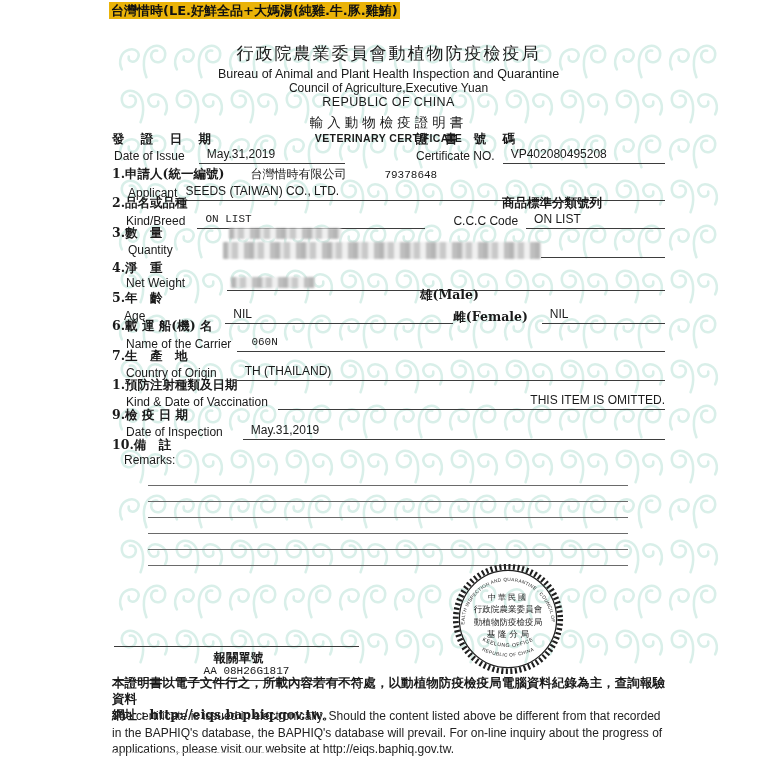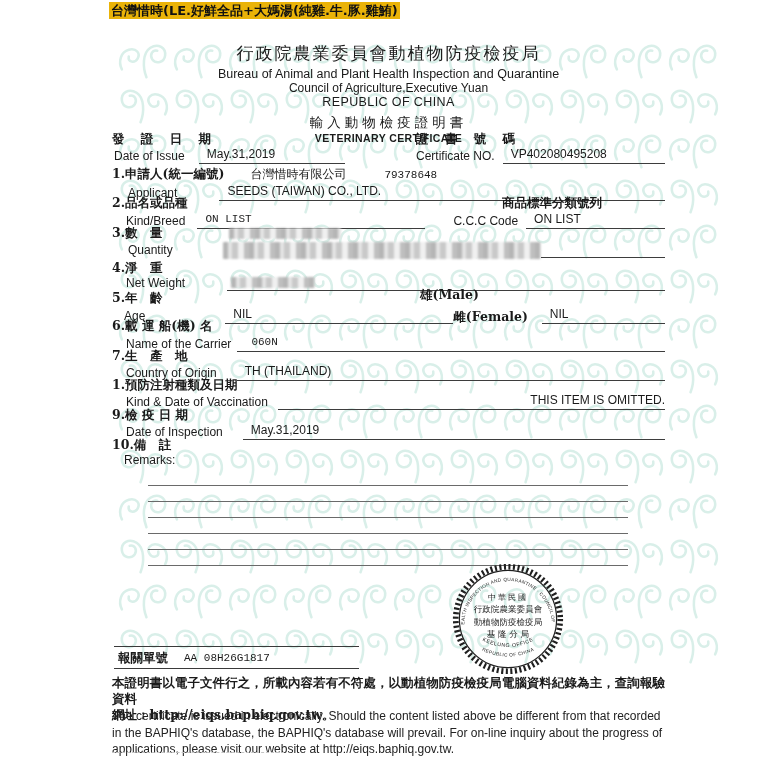--- a/index.html
+++ b/index.html
@@ -39,21 +39,21 @@
   .ind12 { padding-left:12px; } .ind14 { padding-left:14px; } .ind16 { padding-left:16px;text-align:right; }
   .redact {
     background:repeating-linear-gradient(90deg,#b5b5b5 0 5px,#e4e4e4 5px 9px,#c9c9c9 9px 15px,#f0f0f0 15px 21px,#bfbfbf 21px 26px);
     filter:blur(1px); border-radius:1px; display:inline-block;
   }
   .remark-lines { position:absolute; left:36px; top:340px; width:480px; }
   .remark-lines .rl { height:16px; border-bottom:1.8px solid #6a6a6a; }
   
   .customs { position:absolute; left:2px; top:516px; width:245px;
              border-top:1.8px solid #3a3a3a; border-bottom:1.8px solid #3a3a3a;
-             padding:4px 0 3px 4px; display:flex; align-items:center; }
+             padding:4px 0 3px 4px; display:flex; align-items:center;flex-direction:column; }
   .customs .zh { font-size:12.5px; }
   .customs .val { margin-left:16px; }
   
   .foot-zh { position:absolute; left:0; top:545px; width:553px;
              font-family:"DejaVu Serif", serif; font-weight:700;
              font-size:12.5px; line-height:16px; text-align:justify; }
   .foot-en { position:absolute; left:0; top:578px; width:553px;
              font-size:12px; line-height:16.5px; color:#222; }
   .dash { position:absolute; left:0; top:622px; width:172px; border-top:1px dashed #c4c4c4; }
   
@@ -718,21 +718,21 @@
   </div>
 
   <div class="row" style="top:36px">
     <div style="display:flex; align-items:baseline">
       <span class="zh">1.申請人(統一編號)</span>
       <span class="val" style="font-family:'DejaVu Serif',serif; margin-left:26px">台灣惜時有限公司</span>
       <span class="val tw" style="margin-left:38px">79378648</span>
     </div>
     <div class="enline">
       <span class="enlab ind16">Applicant</span>
-      <span class="ul grow" style="margin-left:42px">
+      <span class="ul grow" style="">
         <span class="val">SEEDS (TAIWAN) CO., LTD.</span>
       </span>
     </div>
   </div>
 
   <div class="row" style="top:66px">
     <div style="display:flex">
       <span class="zh">2.品名或品種</span>
       <span class="zh" style="position:absolute; left:390px">商品標準分類號列</span>
     </div>

